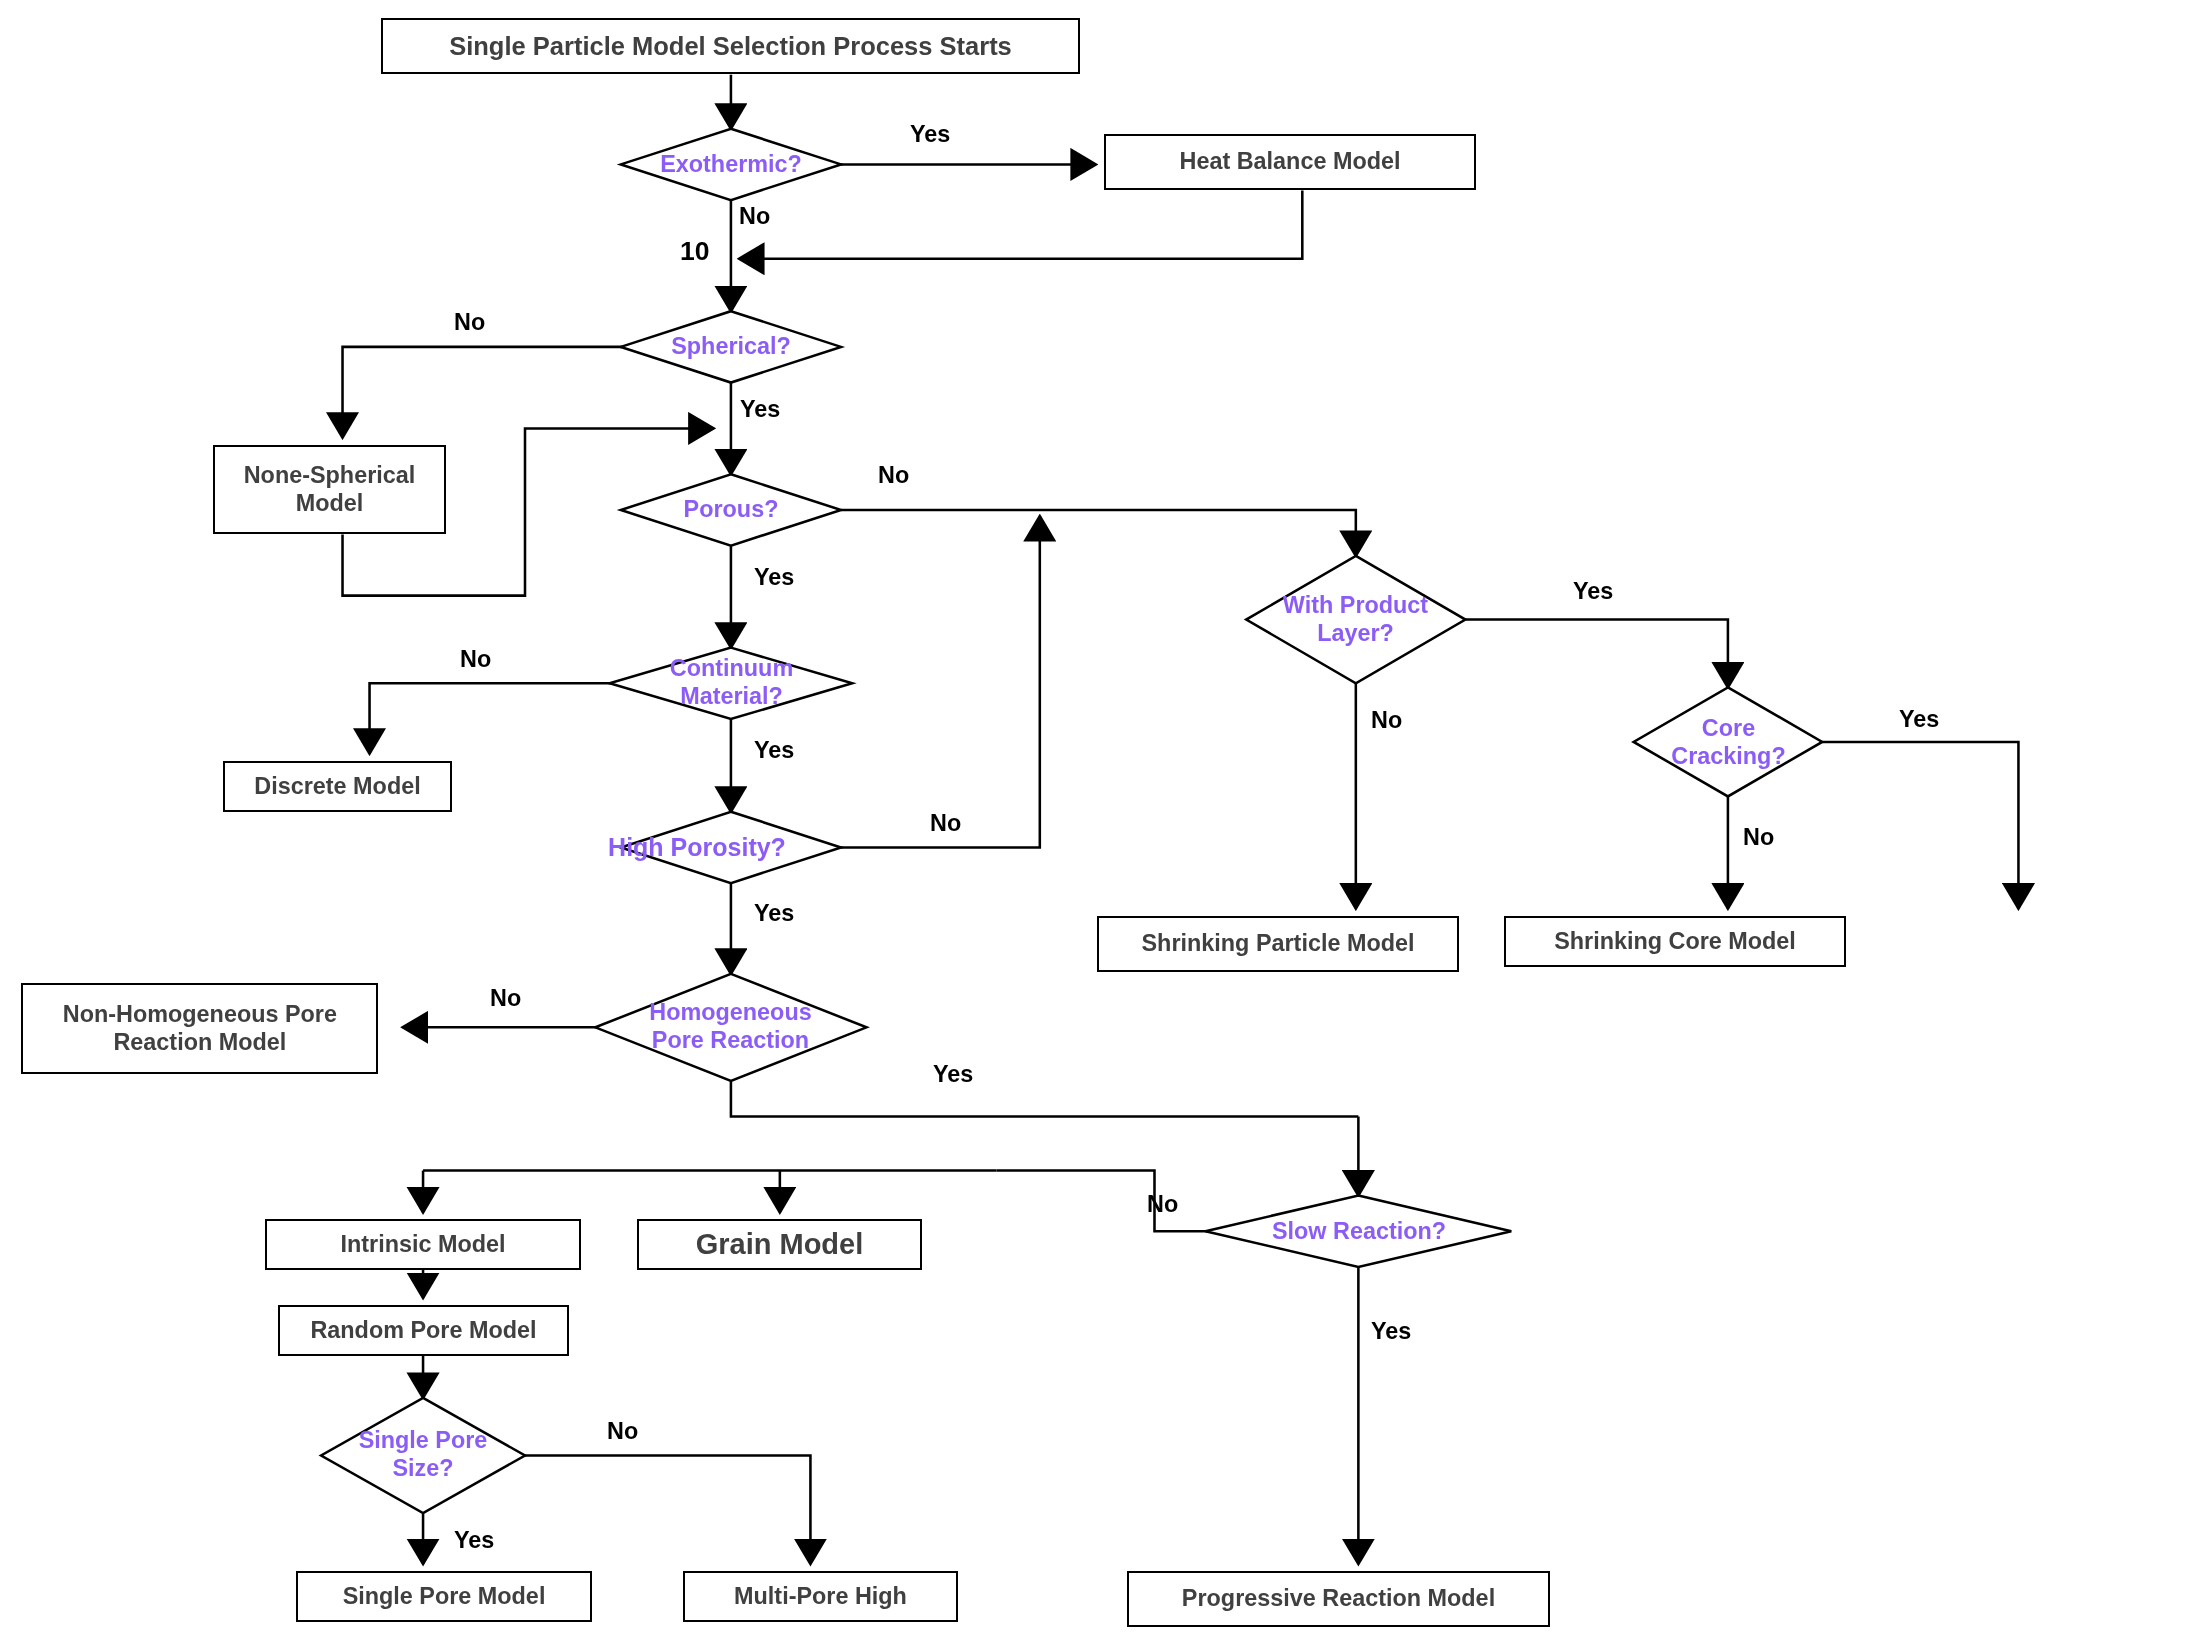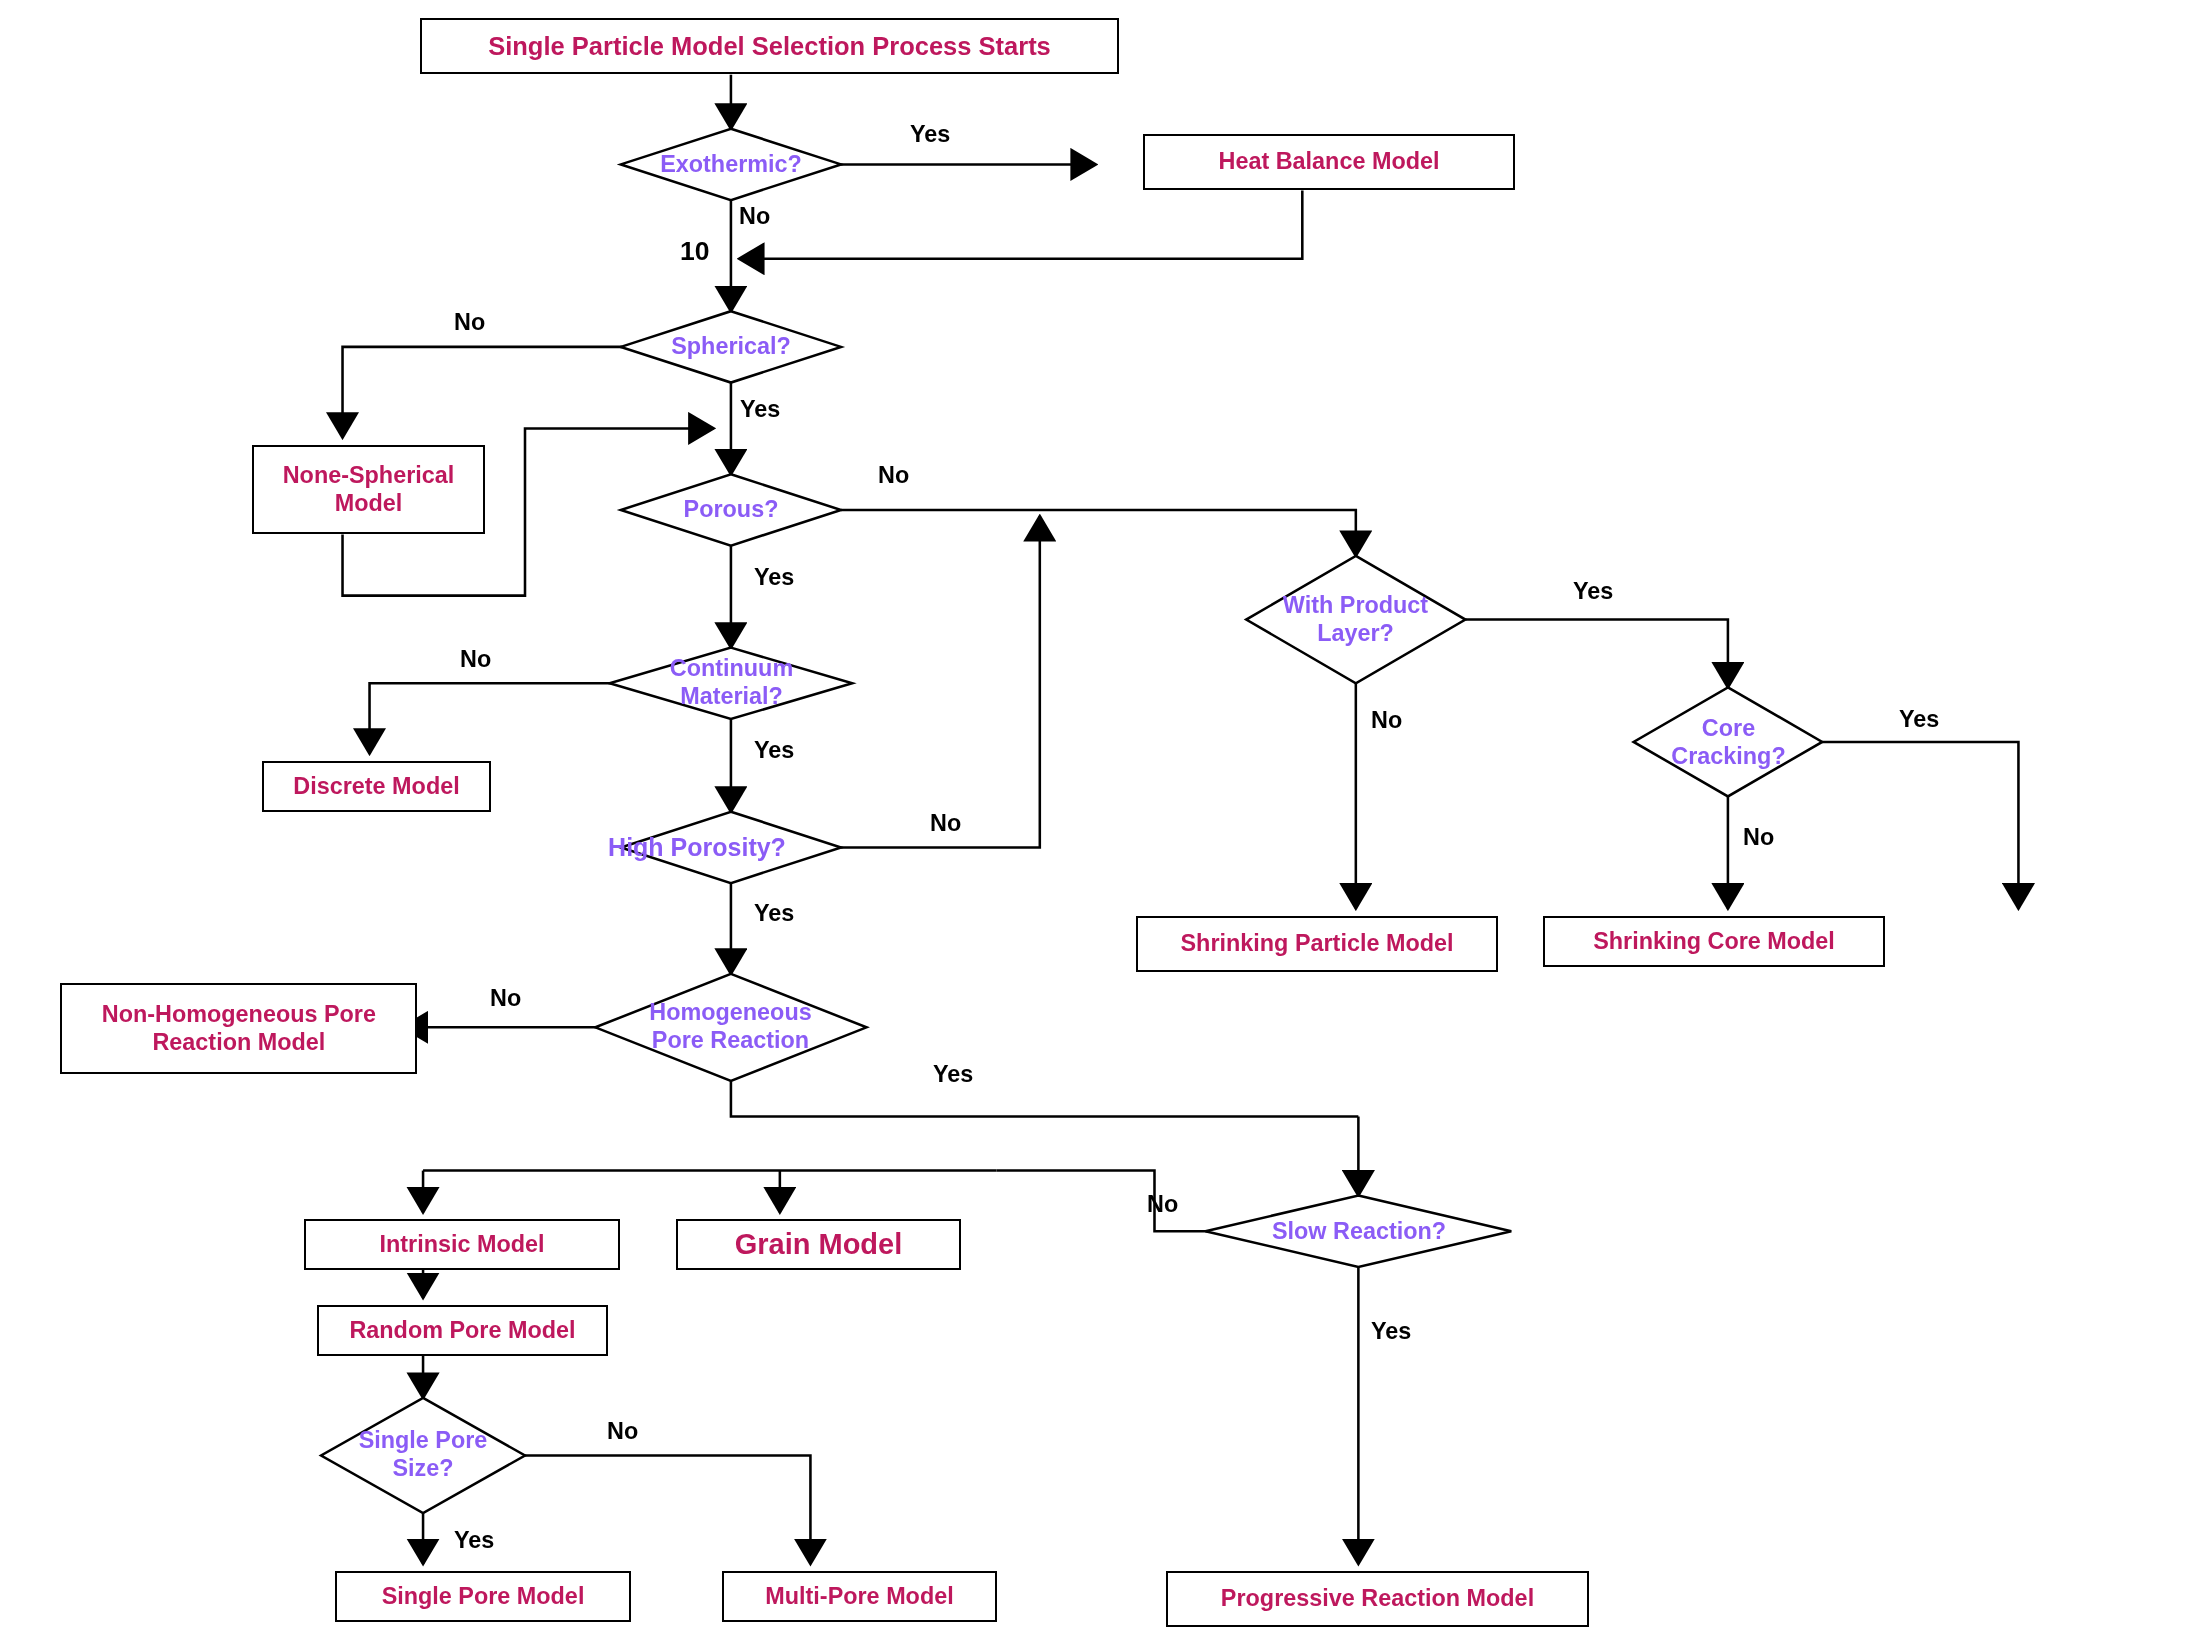--- a/index.html
+++ b/index.html
@@ -7,24 +7,23 @@
     font-family:"Liberation Sans", sans-serif;
     width:2205px;height:1651px;overflow:hidden;
   }
   #canvas{position:relative;width:2205px;height:1651px;background:#ffffff;}
   svg#wires{position:absolute;left:0;top:0;width:2205px;height:1651px;}
   .node{position:absolute;box-sizing:border-box;display:flex;align-items:center;justify-content:center;text-align:center;}
   .box{
     background:#ffffff;
     border:2px solid #000000;
     font-weight:bold;
-    color:#be185d;
+    color:#404040;
     line-height:1.18;
     padding:2px 5.1px;
-    margin-left:39px;
   }
   .dia-label{
     position:absolute;
     display:flex;align-items:center;justify-content:center;text-align:center;
     font-weight:bold;color:#8b5cf6;line-height:1.18;
     pointer-events:none;
   }
   .edge-label{
     position:absolute;
     font-weight:bold;color:#000000;
@@ -148,21 +147,21 @@
 
   <div class="node box" style="left:278px;top:1305px;width:291px;height:51px;font-size:23.4px;">
     <span>Random Pore Model</span>
   </div>
 
   <div class="node box" style="left:296px;top:1571px;width:296px;height:51px;font-size:23.4px;">
     <span>Single Pore Model</span>
   </div>
 
   <div class="node box" style="left:683px;top:1571px;width:275px;height:51px;font-size:23.4px;">
-    <span>Multi-Pore Model</span>
+    <span>Multi-Pore High</span>
   </div>
 
   <div class="node box" style="left:1097px;top:916px;width:362px;height:56px;font-size:23.4px;">
     <span>Shrinking Particle Model</span>
   </div>
 
   <div class="node box" style="left:1504px;top:916px;width:342px;height:51px;font-size:23.4px;">
     <span>Shrinking Core Model</span>
   </div>
 

